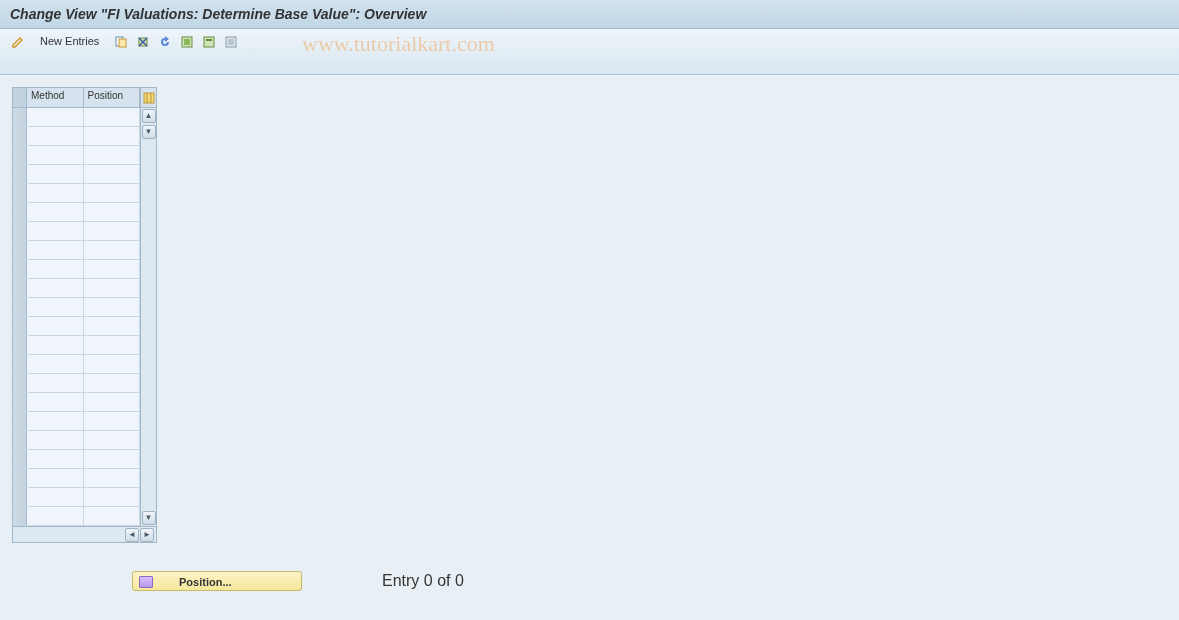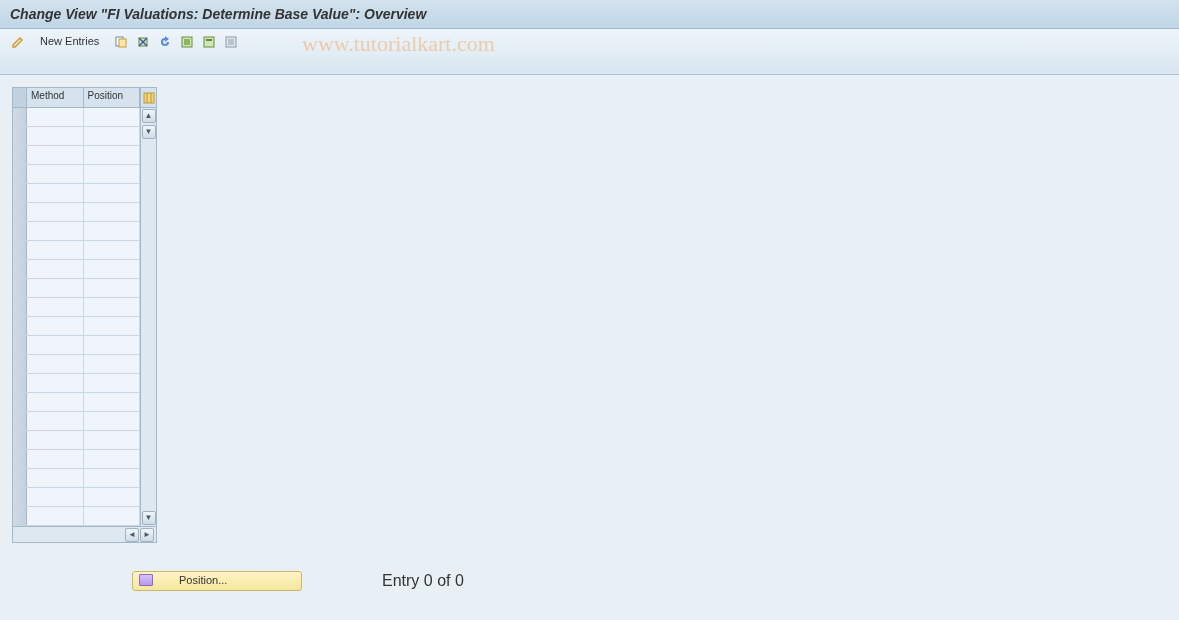--- a/index.html
+++ b/index.html
@@ -165,25 +165,26 @@
       gap: 80px;
     }
     .position-btn {
       background: linear-gradient(to bottom, #fff3c7, #f5e79c);
       border: 1px solid #c9b86a;
       border-radius: 3px;
       padding: 2px 10px 2px 6px;
       width: 170px;
       height: 20px;
       display: flex;
-      align-items: flex-start;
+      align-items: flex-end;
       gap: 26px;
       cursor: pointer;
       font-size: 11px;
       color: #333;
+      font-weight: bold;
     }
     .pos-icon {
       width: 14px; height:12px;
       background: linear-gradient(#d8bfff,#b99ae6);
       border: 1px solid #8a6bc4;
       border-radius: 1px;
     }
     .entry-text {
       font-size: 16px;
       color: #333;

